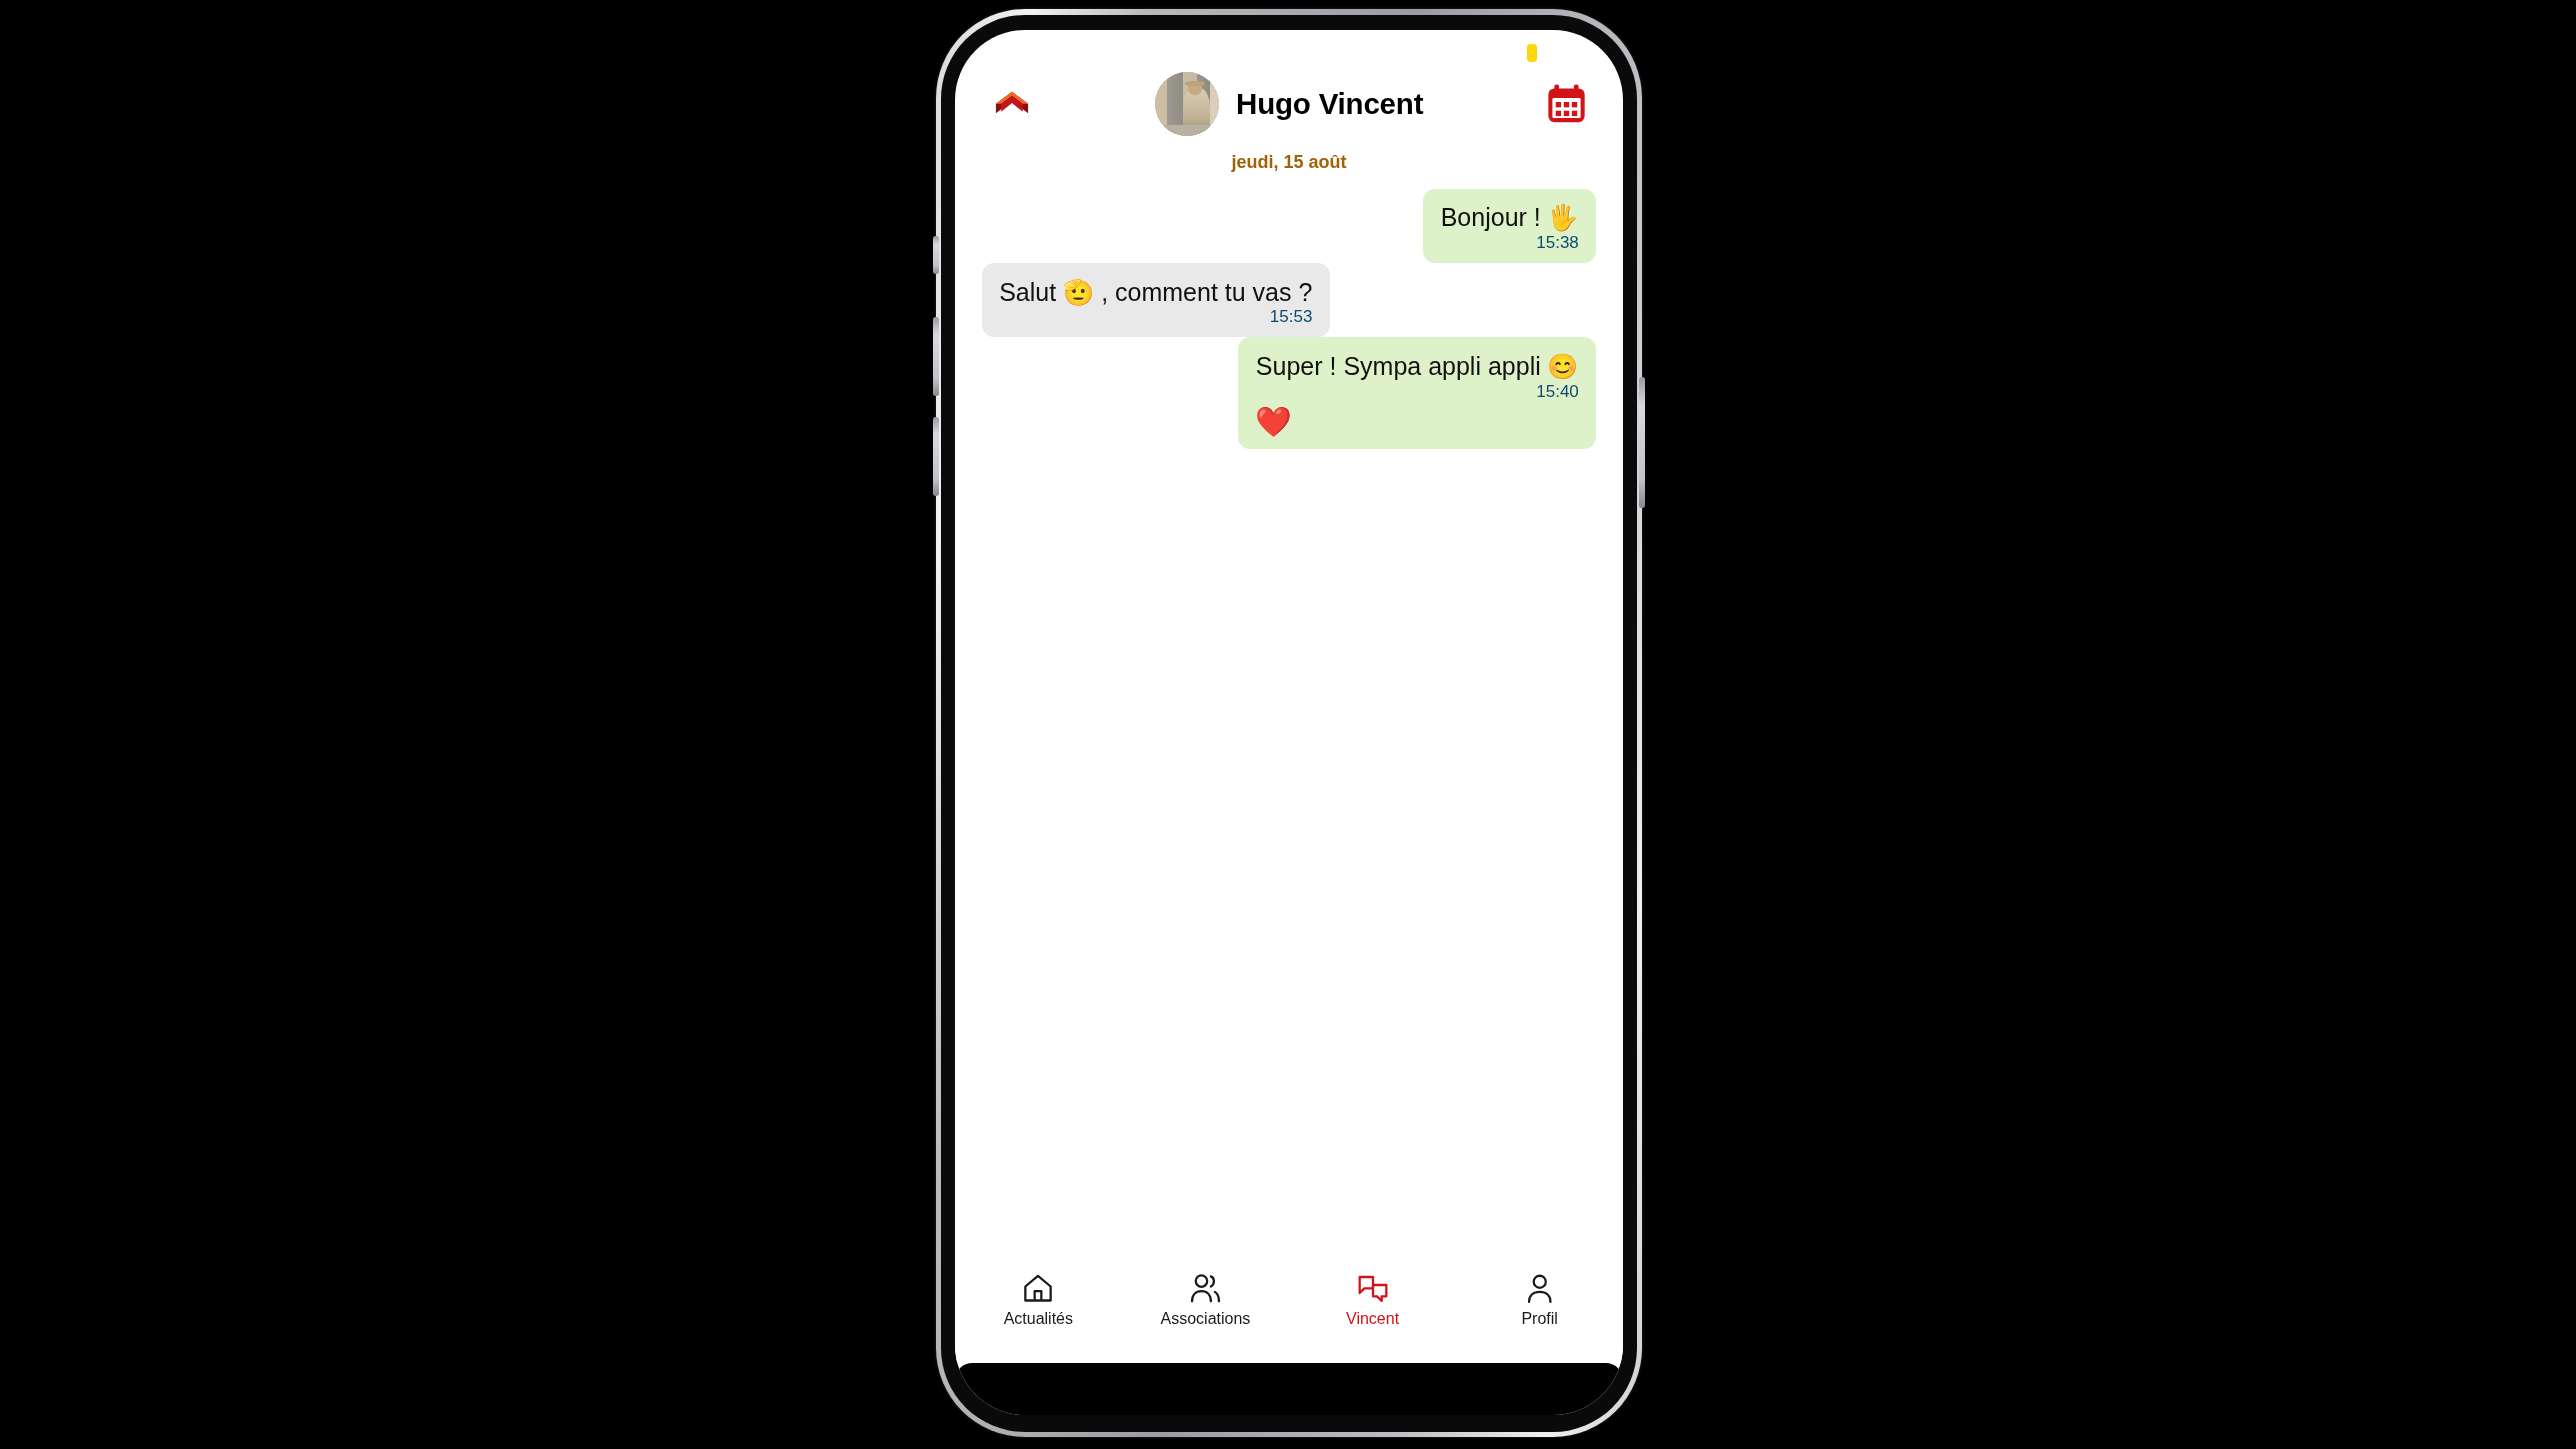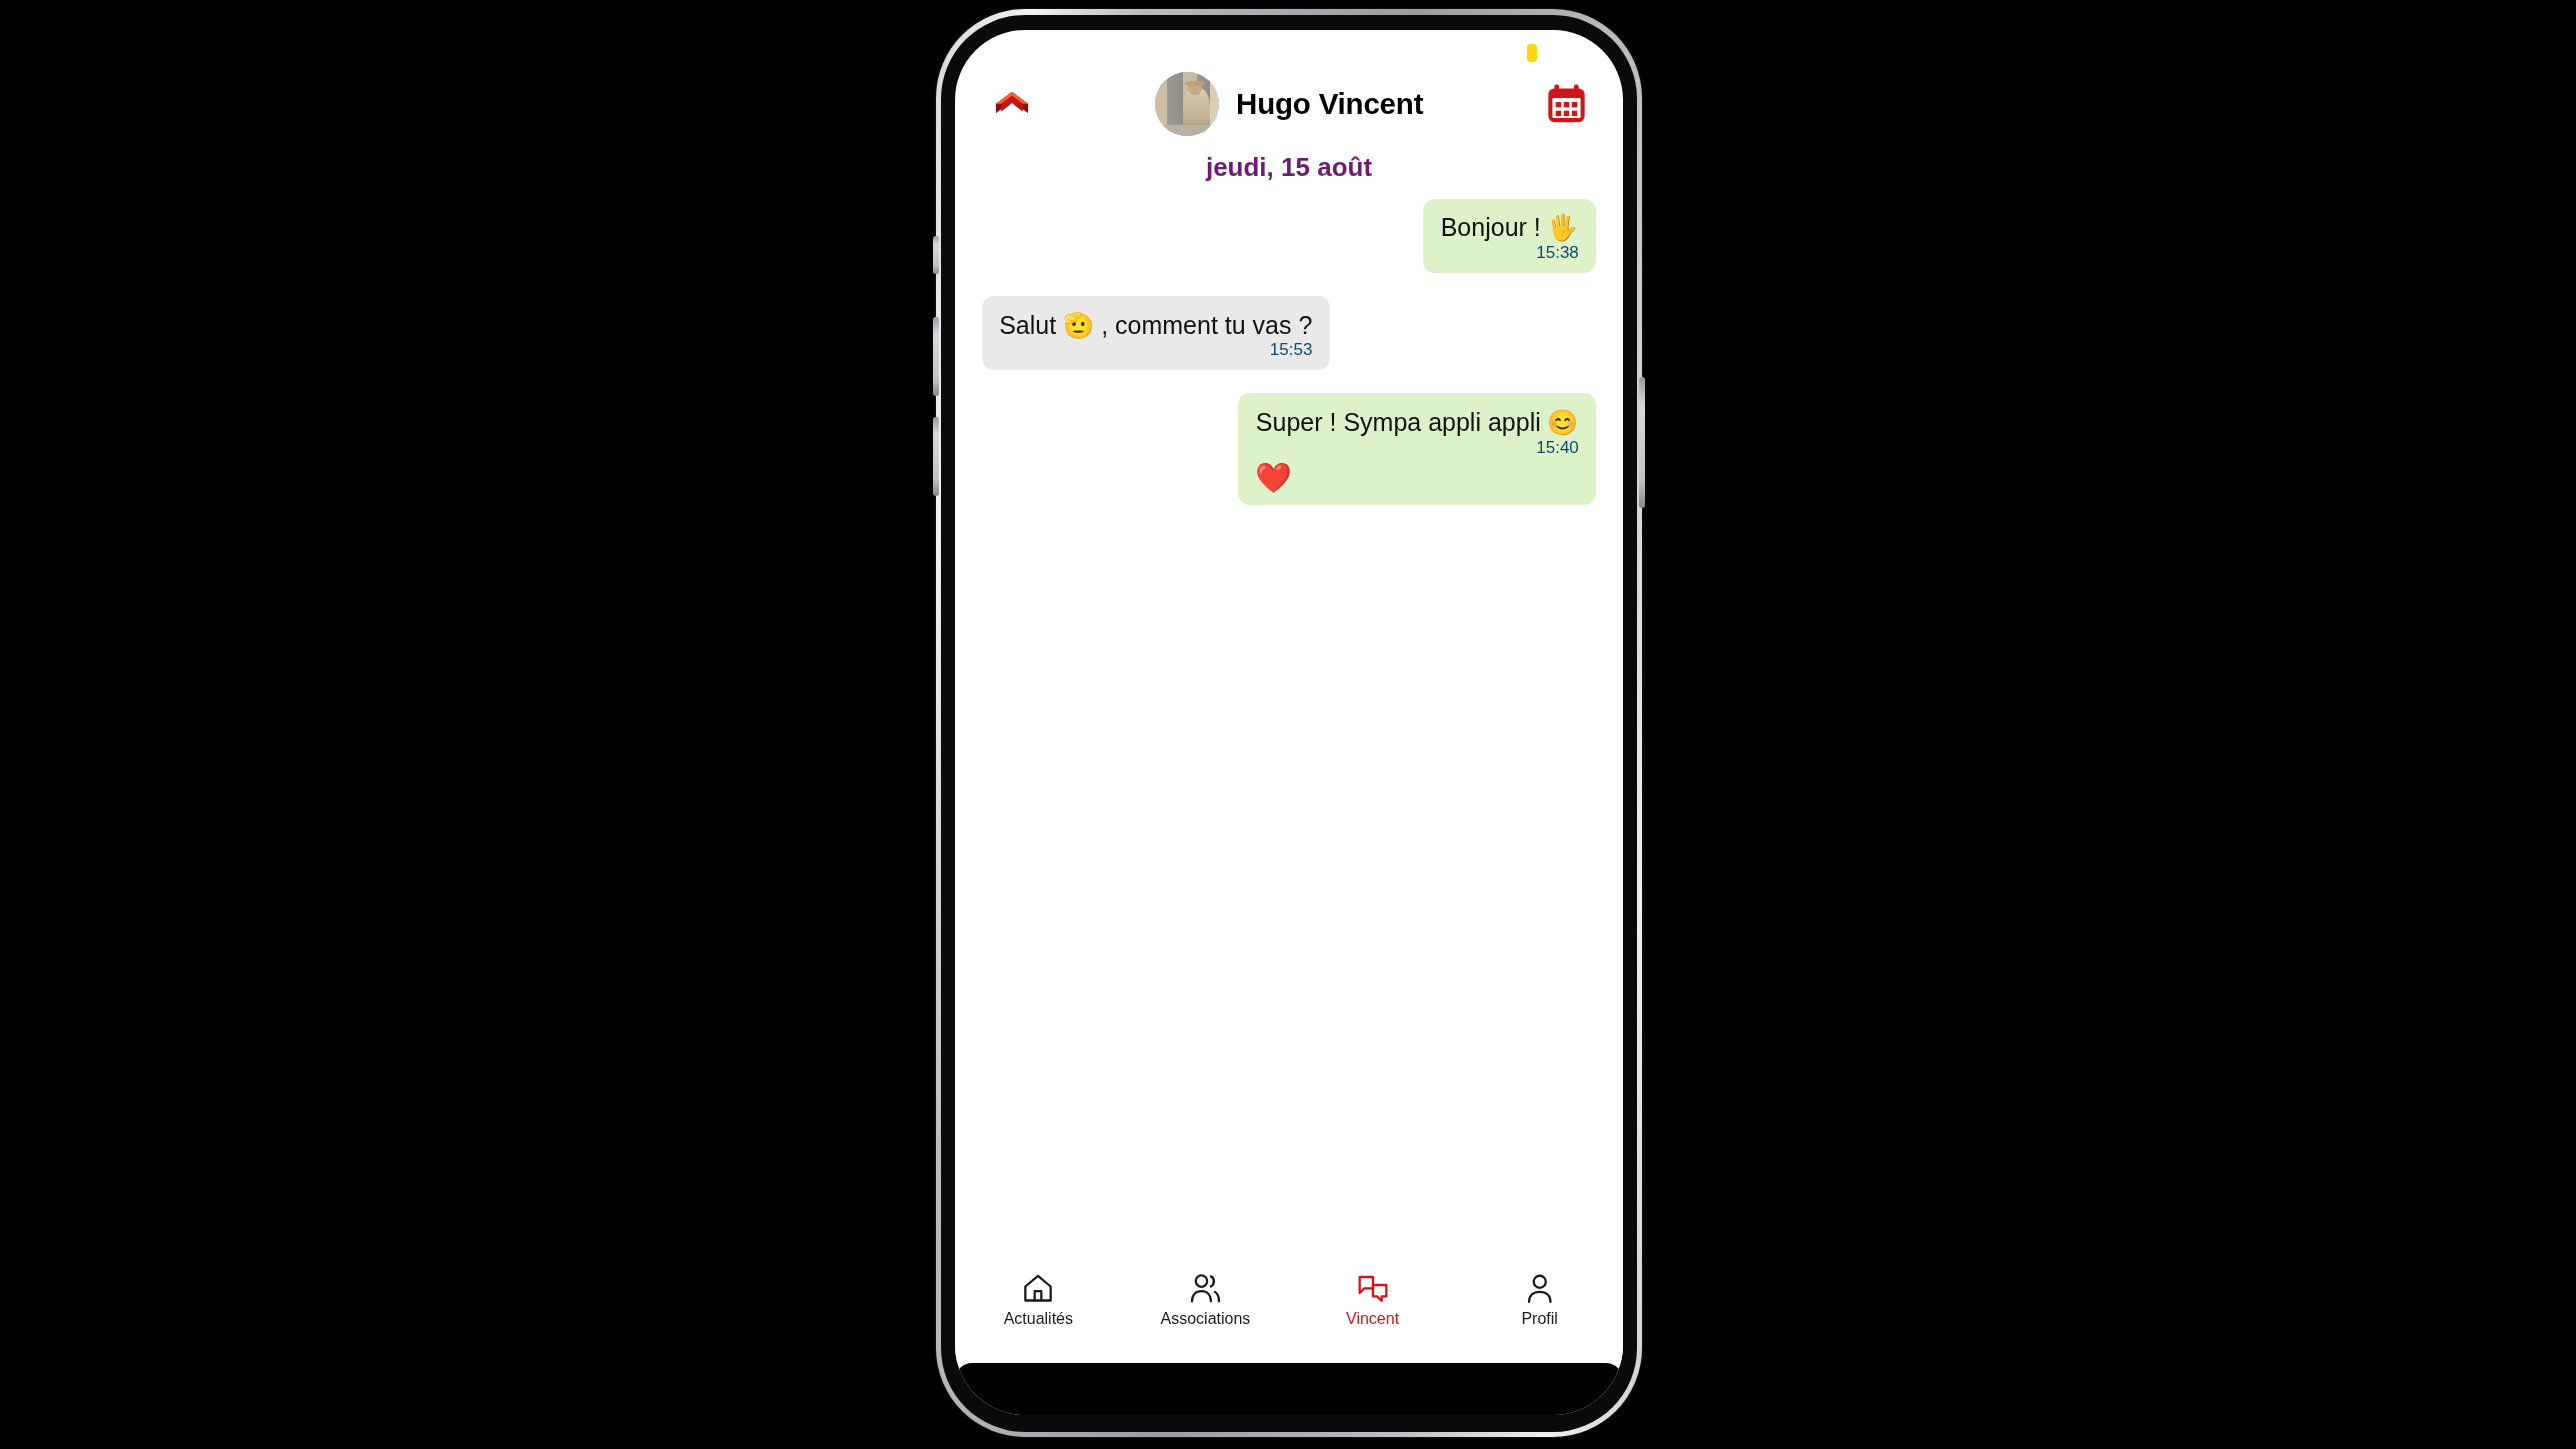--- a/index.html
+++ b/index.html
@@ -167,34 +167,33 @@
     flex: 0 0 auto;
     cursor: pointer;
     background: none;
     border: none;
   }
 
   
   .date-sep {
     flex: 0 0 auto;
     text-align: center;
-    font-size: 26px;
+    font-size: 18px;
     font-weight: bold;
-    color: #701a75;
+    color: #a16207;
     padding: 12px 0 10.7px 0;
   }
 
   
   .msg-list {
     flex: 1 1 auto;
     overflow: hidden;
     padding: 5.4px 27px 0 27px;
     display: flex;
     flex-direction: column;
-    gap: 23px;
   }
   .msg-row { display: flex; width: 100%; }
   .msg-row.out { justify-content: flex-end; }
   .msg-row.in  { justify-content: flex-start; }
 
   .bubble {
     max-width: 74%;
     border-radius: 12px;
     padding: 14.8px 17.4px 10.7px 17.4px;
     position: relative;

